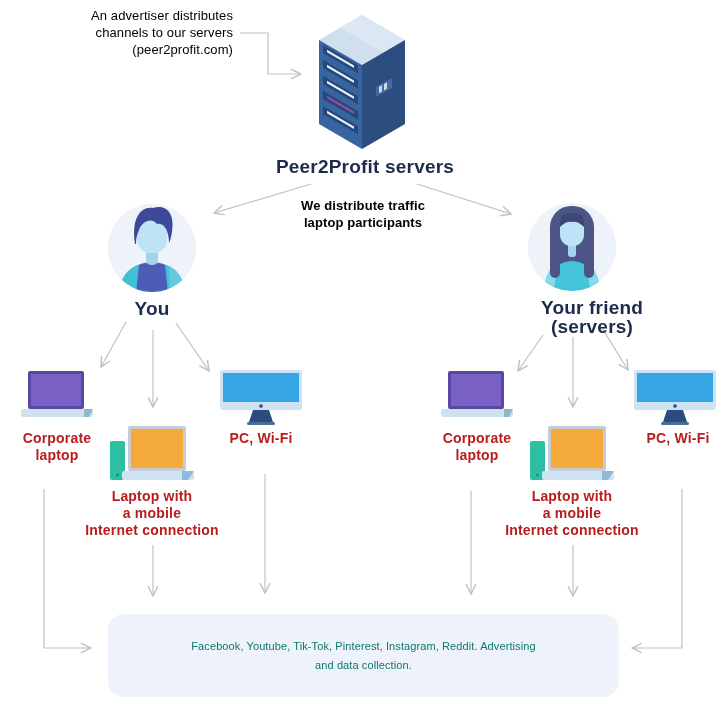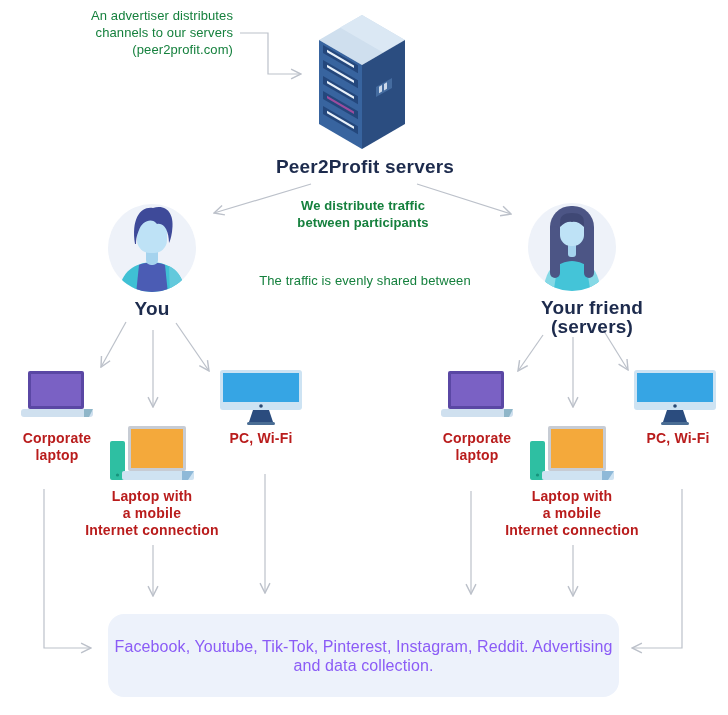--- a/index.html
+++ b/index.html
@@ -1,27 +1,27 @@
 <!DOCTYPE html>
 <html><head>
 <meta charset="utf-8">
 <style>
   html,body{margin:0;padding:0;background:#fff;}
   .canvas{position:relative;width:728px;height:715px;background:#ffffff;
           font-family:"Liberation Sans",sans-serif;overflow:hidden;}
   .abs{position:absolute;}
-  .note{font-size:13px;line-height:17px;color:#15803d;letter-spacing:.1px;}
+  .note{font-size:13px;line-height:17px;color:#000000;letter-spacing:.1px;}
   .note div{white-space:nowrap;}
   .right{text-align:right;}
   .center{text-align:center;}
   .blabel{font-weight:700;font-size:19px;line-height:19px;color:#1d2b4d;text-align:center;letter-spacing:.2px;}
   .dlabel{font-weight:700;font-size:14px;line-height:17px;color:#b91c1c;text-align:center;letter-spacing:.2px;}
   .dest-box{background:#edf2fb;border-radius:16px;display:flex;flex-direction:column;
-            align-items:center;justify-content:center;font-size:16px;line-height:19px;
-            color:#8b5cf6;letter-spacing:.1px;text-align:center;}
+            align-items:center;justify-content:center;font-size:11px;line-height:19px;
+            color:#0f766e;letter-spacing:.1px;text-align:center;}
   svg{display:block;}
 </style>
 </head>
 <body>
 
 <div class="canvas">
 
   <svg class="abs" style="left:0;top:0;" width="728" height="715" viewBox="0 0 728 715">
     <defs>
       <marker id="arr" viewBox="0 0 12 12" refX="11" refY="6" markerWidth="11" markerHeight="11" orient="auto">
@@ -74,21 +74,21 @@
       <polygon points="60,75 76,66 76,76 60,85" fill="#446b9f"></polygon>
       <polygon points="63,74.8 66,73.1 66,79.6 63,81.3" fill="#cdd9ea"></polygon>
       <polygon points="68,71.9 71,70.2 71,76.7 68,78.4" fill="#cdd9ea"></polygon>
     </g>
   </svg>
 
   <div class="abs blabel" style="left:265px;top:157px;width:200px;">Peer2Profit servers</div>
 
   <div class="abs note center" style="left:283px;top:197px;width:160px;font-weight:bold;">
     <div>We distribute traffic</div>
-    <div>between participants</div>
+    <div>laptop participants</div>
   </div>
 
   <svg class="abs" style="left:107px;top:202px;" width="90" height="92" viewBox="0 0 90 92">
     <defs>
         <clipPath id="clipM">
           <circle cx="45" cy="46" r="44"></circle>
         </clipPath>
       </defs>
     <circle cx="45" cy="46" r="44" fill="#eef2f9"></circle>
     <g clip-path="url(#clipM)">
@@ -123,21 +123,20 @@
       <path d="M33,27 L33,22 Q33,13 45,13 Q57,13 57,22 L57,27 Q51,21 45,22 Q39,21 33,27 Z" fill="#3f4875"></path>
     </g>
   </svg>
 
   <div class="abs blabel" style="left:532px;top:298px;width:120px;">
     <div>Your friend</div>
     <div>(servers)</div>
   </div>
 
   <div class="abs note center" style="left:240px;top:272px;width:250px;">
-    <div>The traffic is evenly shared between</div>
   </div>
 
   <svg class="abs" style="left:18px;top:371px;" width="78" height="48" viewBox="0 0 78 48">
     <rect x="10" y="0" width="56" height="38" rx="2" fill="#5a47a4"></rect>
     <rect x="13" y="3" width="50" height="32" fill="#7a61c4"></rect>
     <rect x="3" y="38" width="72" height="8" rx="3" fill="#cfe0ef"></rect>
     <polygon points="66,38 75,38 71,46 66,46" fill="#8fb6c9"></polygon>
   </svg>
   <div class="abs dlabel" style="left:7px;top:430px;width:100px;">
     <div>Corporate</div>

